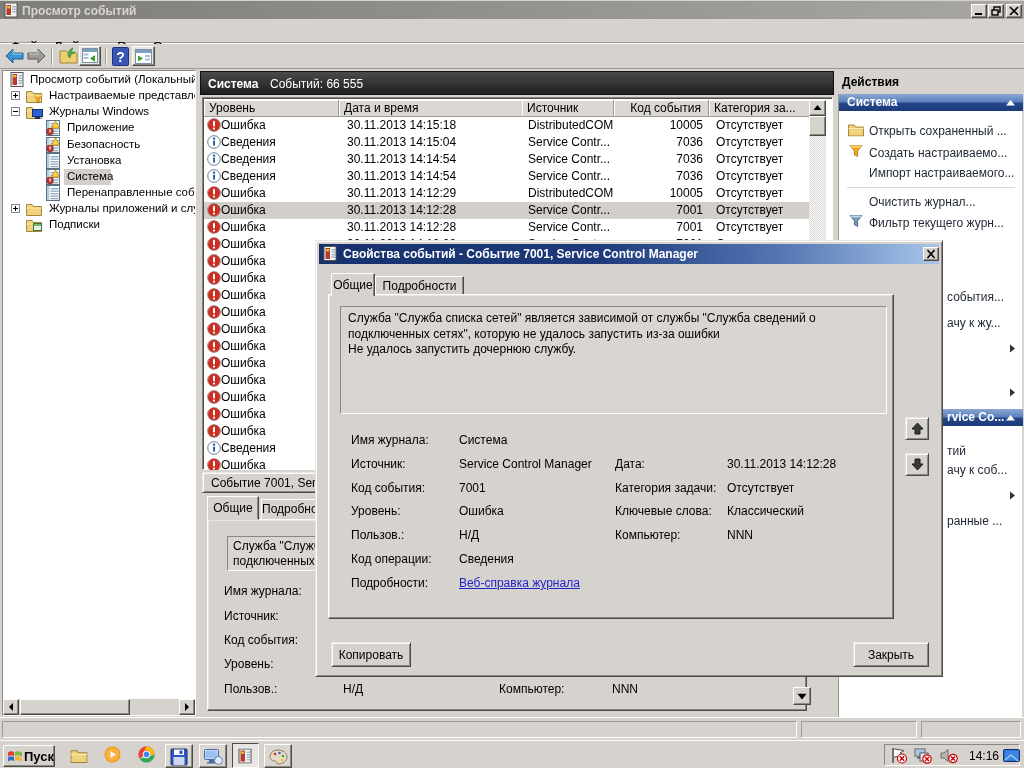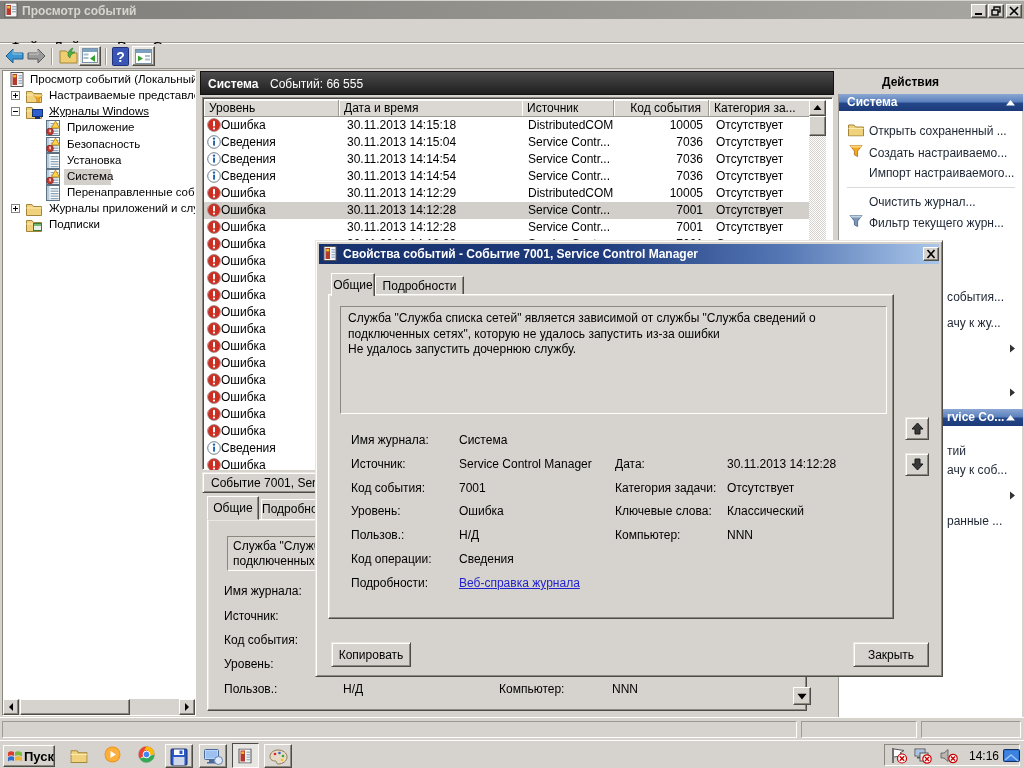--- a/index.html
+++ b/index.html
@@ -206,21 +206,21 @@
         <svg class="abs" style="left:8px;top:3px" width="9" height="9">
           <use href="#i-box" width="9" height="9"></use>
         </svg>
         <svg class="abs" style="left:23px;top:1px" width="16" height="14">
           <use href="#i-folder" width="16" height="14"></use>
         </svg>
         <svg class="abs" style="left:29px;top:5px" width="11" height="10" viewBox="0 0 11 10">
           <rect x="0.5" y="0.5" width="10" height="7" fill="#2d5fd0" stroke="#14326e"></rect>
           <rect x="3" y="8" width="5" height="2" fill="#14326e"></rect>
         </svg>
-        <span style="left:46px;text-decoration:underline;">Журналы Windows</span>
+        <span style="left:46px;">Журналы Windows</span>
       </div>
  <div class="ti" style="top:49px;">
         <svg class="abs" style="left:43px;top:0px" width="14" height="16">
           <use href="#i-logw" width="14" height="16"></use>
         </svg>
         <span style="left:64px;">Приложение</span>
       </div>
  <div class="ti" style="top:66px;">
         <svg class="abs" style="left:43px;top:0px" width="14" height="16">
           <use href="#i-logw" width="14" height="16"></use>
@@ -478,21 +478,21 @@
       <div class="dlab" style="left:141px;top:212px;">Н/Д</div>
  <div class="dlab" style="left:297px;top:212px;">Компьютер:</div>
       <div class="dlab" style="left:410px;top:212px;">NNN</div>
  <div class="raised abs" style="left:591px;top:217px;width:18px;height:18px;background:#d6d3ce;">
         <svg width="16" height="16" viewBox="0 0 14 14">
           <path d="M7 10 L11 5 L3 5 Z" fill="#000"></path>
         </svg>
       </div>
 </div>
 <div id="actions">
- <div class="abs" style="left:6px;top:5px;font-weight:bold;font-size:12px;margin-left:40px;">Действия</div>
+ <div class="abs" style="left:6px;top:5px;font-weight:bold;font-size:12px;">Действия</div>
  <div id="awhite">
   <div class="bluebar" style="top:0px;"><span>Система</span><svg class="abs" style="left:166px;top:5px" width="11" height="8" viewBox="0 0 11 8">
             <path d="M5.5 1 L10 6.5 L1 6.5 Z" fill="#fff"></path>
           </svg></div>
   <svg class="abs" style="left:9px;top:28px" width="16" height="15" viewBox="0 0 16 14">
           <use href="#i-folder" width="16" height="14"></use>
         </svg>
   <div class="aitem" style="top:30px;">Открыть сохраненный ...</div>
   <svg class="abs" style="left:10px;top:50px" width="14" height="14">
           <use href="#i-funnel" width="14" height="14"></use>

